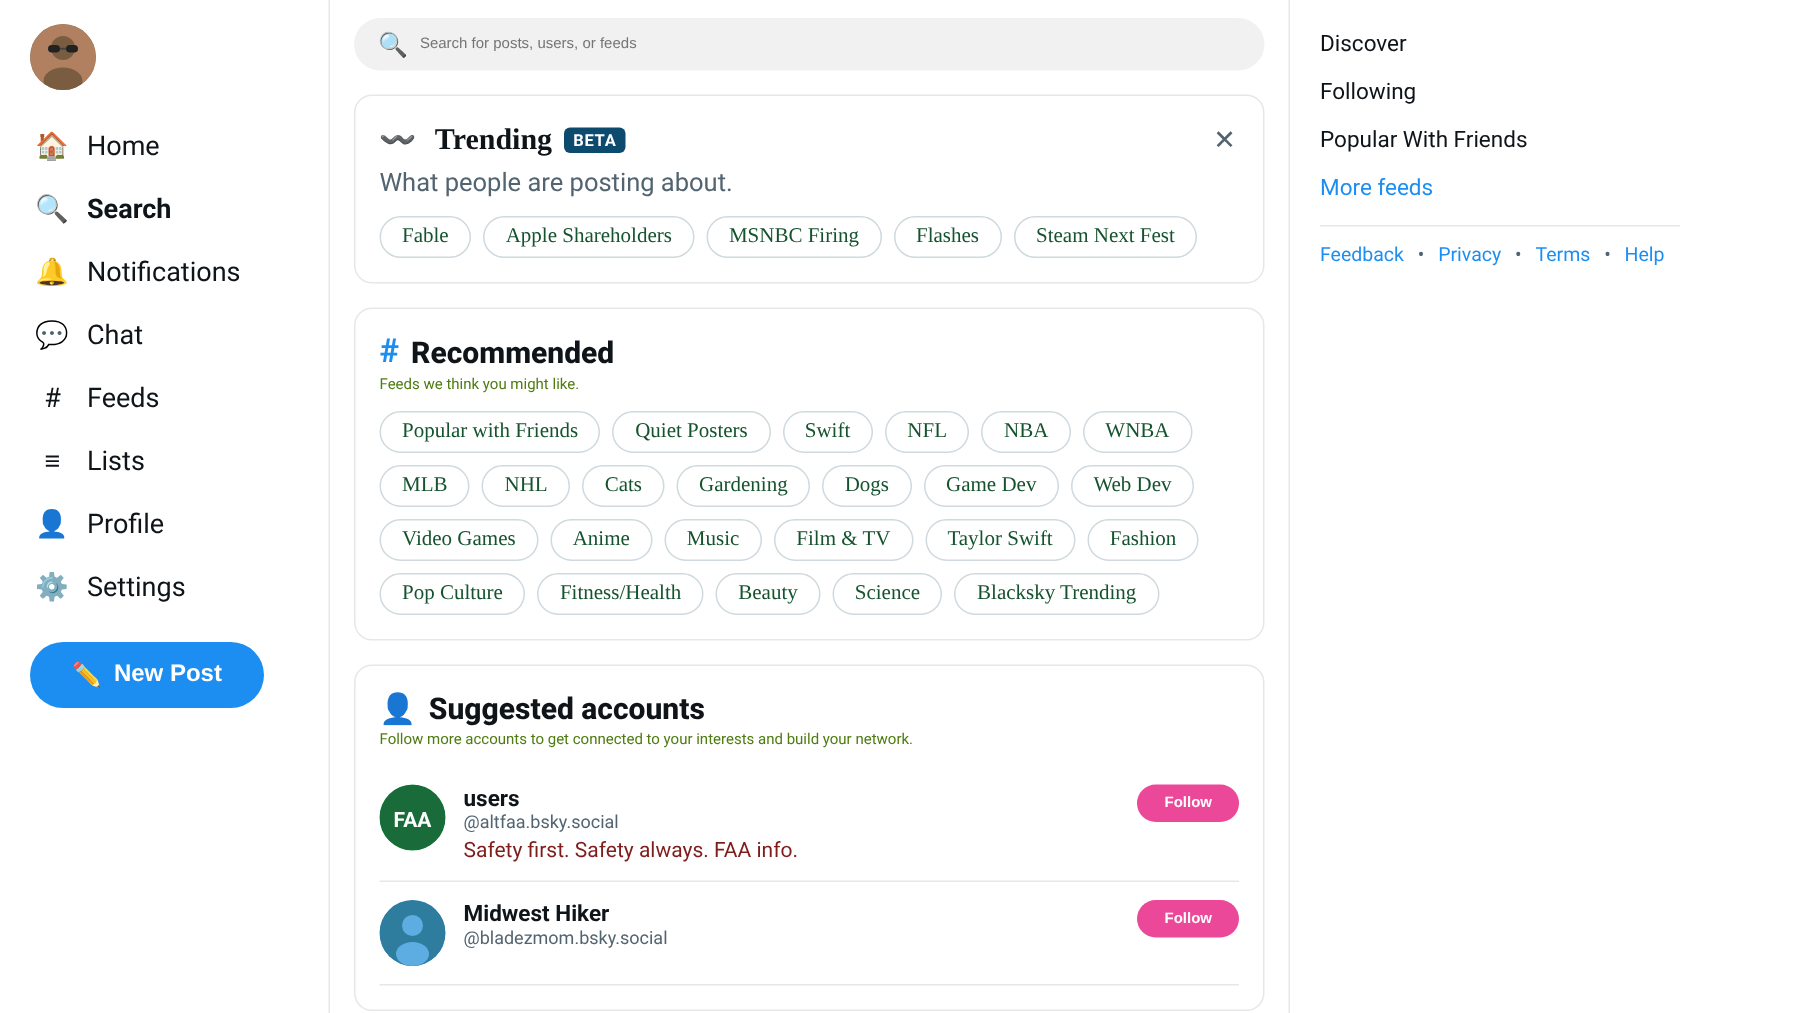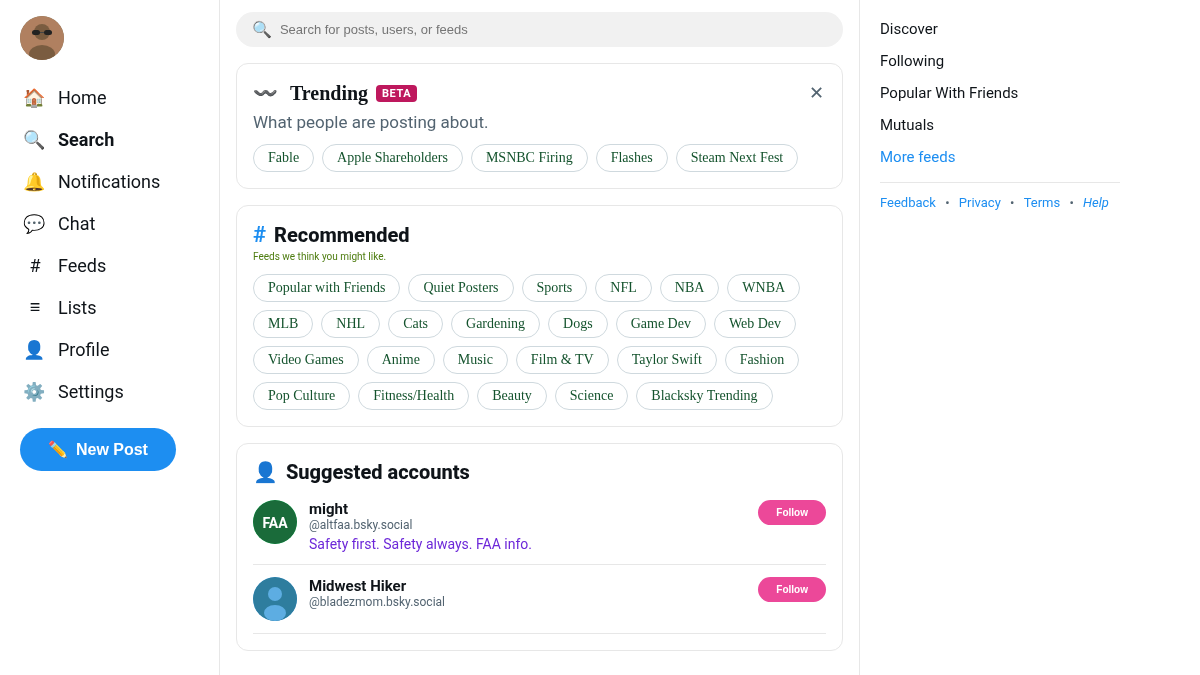--- a/index.html
+++ b/index.html
@@ -77,21 +77,21 @@
       background: #f1f1f1;
       border-radius: 999px;
       padding: 8px 16px;
       gap: 8px;
       margin-bottom: 16px;
     }
     .search-bar input {
       border: none;
       background: transparent;
       outline: none;
-      font-size: 13px;
+      font-size: 10px;
       color: #536471;
       width: 100%;
     }
 
     
     .card {
       border: 1px solid #e7e7e7;
       border-radius: 12px;
       padding: 16px;
       margin-bottom: 16px;
@@ -103,21 +103,21 @@
       margin-bottom: 6px;
     }
     .card-title {
       display: flex;
       align-items: center;
       gap: 8px;
       font-size: 20px;
       font-weight: 800;
     }
     .beta-badge {
-      background: #be185d;
+      background: #0c4a6e;
       color: #fff;
       font-size: 11px;
       font-weight: 700;
       padding: 2px 6px;
       border-radius: 4px;
       letter-spacing: 0.5px;
     }
     .card-subtitle {
       font-size: 17px;
       color: #536471;
@@ -185,21 +185,21 @@
       height: 44px;
       border-radius: 50%;
       flex-shrink: 0;
       overflow: hidden;
     }
     .account-avatar.altfaa { background: linear-gradient(135deg, #2ecc71, #27ae60); display: flex; align-items: center; justify-content: flex-start; }
     .account-avatar.midwest { background: linear-gradient(135deg, #5dade2, #2e86c1); display: flex; align-items: center; justify-content: center; }
     .account-info { flex: 1; }
     .account-name { font-weight: 700; font-size: 15px; }
     .account-handle { color: #536471; font-size: 12px; margin-bottom: 4px; }
-    .account-bio { font-size: 14px; color: #6d28d9; }
+    .account-bio { font-size: 14px; color: #7f1d1d; }
     .follow-btn {
       background: #ec4899;
       color: #fff;
       border: none;
       border-radius: 999px;
       padding: 7px 18px;
       font-size: 10px;
       font-weight: 700;
       cursor: pointer;
       flex-shrink: 0;
@@ -327,21 +327,21 @@
 
   <div class="card">
     <div class="section-header">
       <span class="hash-icon">#</span>
       <span class="section-title">Recommended</span>
     </div>
     <div class="section-subtitle">Feeds we think you might like.</div>
     <div class="pills" id="recommended-pills">
         <span class="pill">Popular with Friends</span>
         <span class="pill">Quiet Posters</span>
-        <span class="pill">Sports</span>
+        <span class="pill">Swift</span>
         <span class="pill">NFL</span>
         <span class="pill">NBA</span>
         <span class="pill">WNBA</span>
         <span class="pill">MLB</span>
         <span class="pill">NHL</span>
         <span class="pill">Cats</span>
         <span class="pill">Gardening</span>
         <span class="pill">Dogs</span>
         <span class="pill">Game Dev</span>
         <span class="pill">Web Dev</span>
@@ -357,30 +357,31 @@
         <span class="pill">Science</span>
         <span class="pill">Blacksky Trending</span>
       </div>
   </div>
 
   <div class="card">
     <div class="suggested-header">
       <span style="color:#1d8ef1; font-size:20px;">👤</span>
       <span class="section-title">Suggested accounts</span>
     </div>
+    <div class="section-subtitle">Follow more accounts to get connected to your interests and build your network.</div>
 
     <div class="account-card">
       <div class="account-avatar altfaa">
         <svg viewBox="0 0 44 44" width="44" height="44">
           <circle cx="22" cy="22" r="22" fill="#1a6b3a"></circle>
           <text x="22" y="28" text-anchor="middle" font-size="14" fill="white" font-weight="bold">FAA</text>
         </svg>
       </div>
       <div class="account-info">
-        <div class="account-name">might</div>
+        <div class="account-name">users</div>
         <div class="account-handle">@altfaa.bsky.social</div>
         <div class="account-bio">Safety first. Safety always. FAA info.</div>
       </div>
       <button class="follow-btn">Follow</button>
     </div>
 
     <div class="account-card">
       <div class="account-avatar midwest">
         <svg viewBox="0 0 44 44" width="44" height="44">
           <circle cx="22" cy="22" r="22" fill="#2e7d9e"></circle>
@@ -396,25 +397,24 @@
       <button class="follow-btn">Follow</button>
     </div>
   </div>
 
 </main>
 
 <aside class="right-sidebar">
   <a class="right-nav-item">Discover</a>
   <a class="right-nav-item">Following</a>
   <a class="right-nav-item">Popular With Friends</a>
-  <a class="right-nav-item">Mutuals</a>
   <a class="right-nav-item active" style="color:#1d8ef1;">More feeds</a>
   <hr class="right-divider">
   <div class="right-footer">
     <a href="#">Feedback</a>
     <span>•</span>
     <a href="#" style="margin-left:6px;">Privacy</a>
     <span>•</span>
     <a href="#" style="margin-left:6px;">Terms</a>
     <span>•</span>
-    <a href="#" style="margin-left:6px;font-style:italic;">Help</a>
+    <a href="#" style="margin-left:6px;">Help</a>
   </div>
 </aside>
 
 </body></html>

